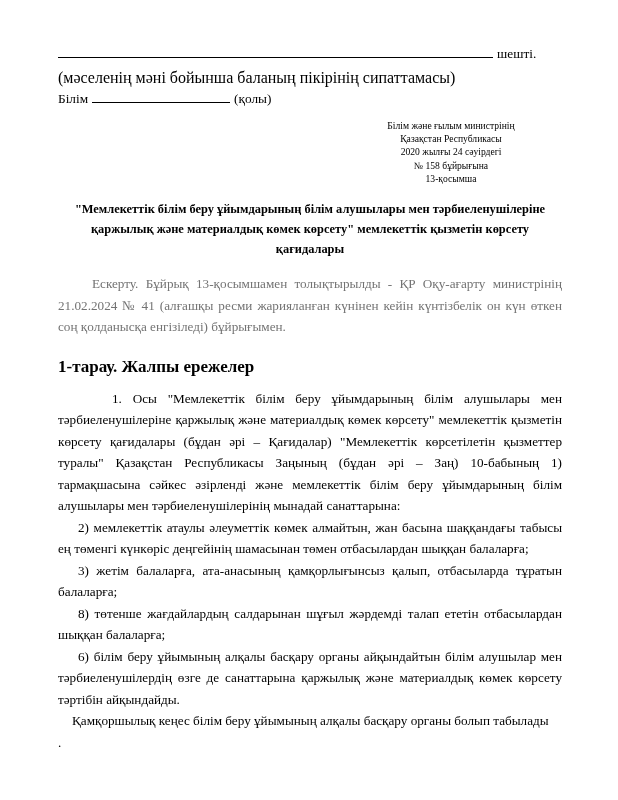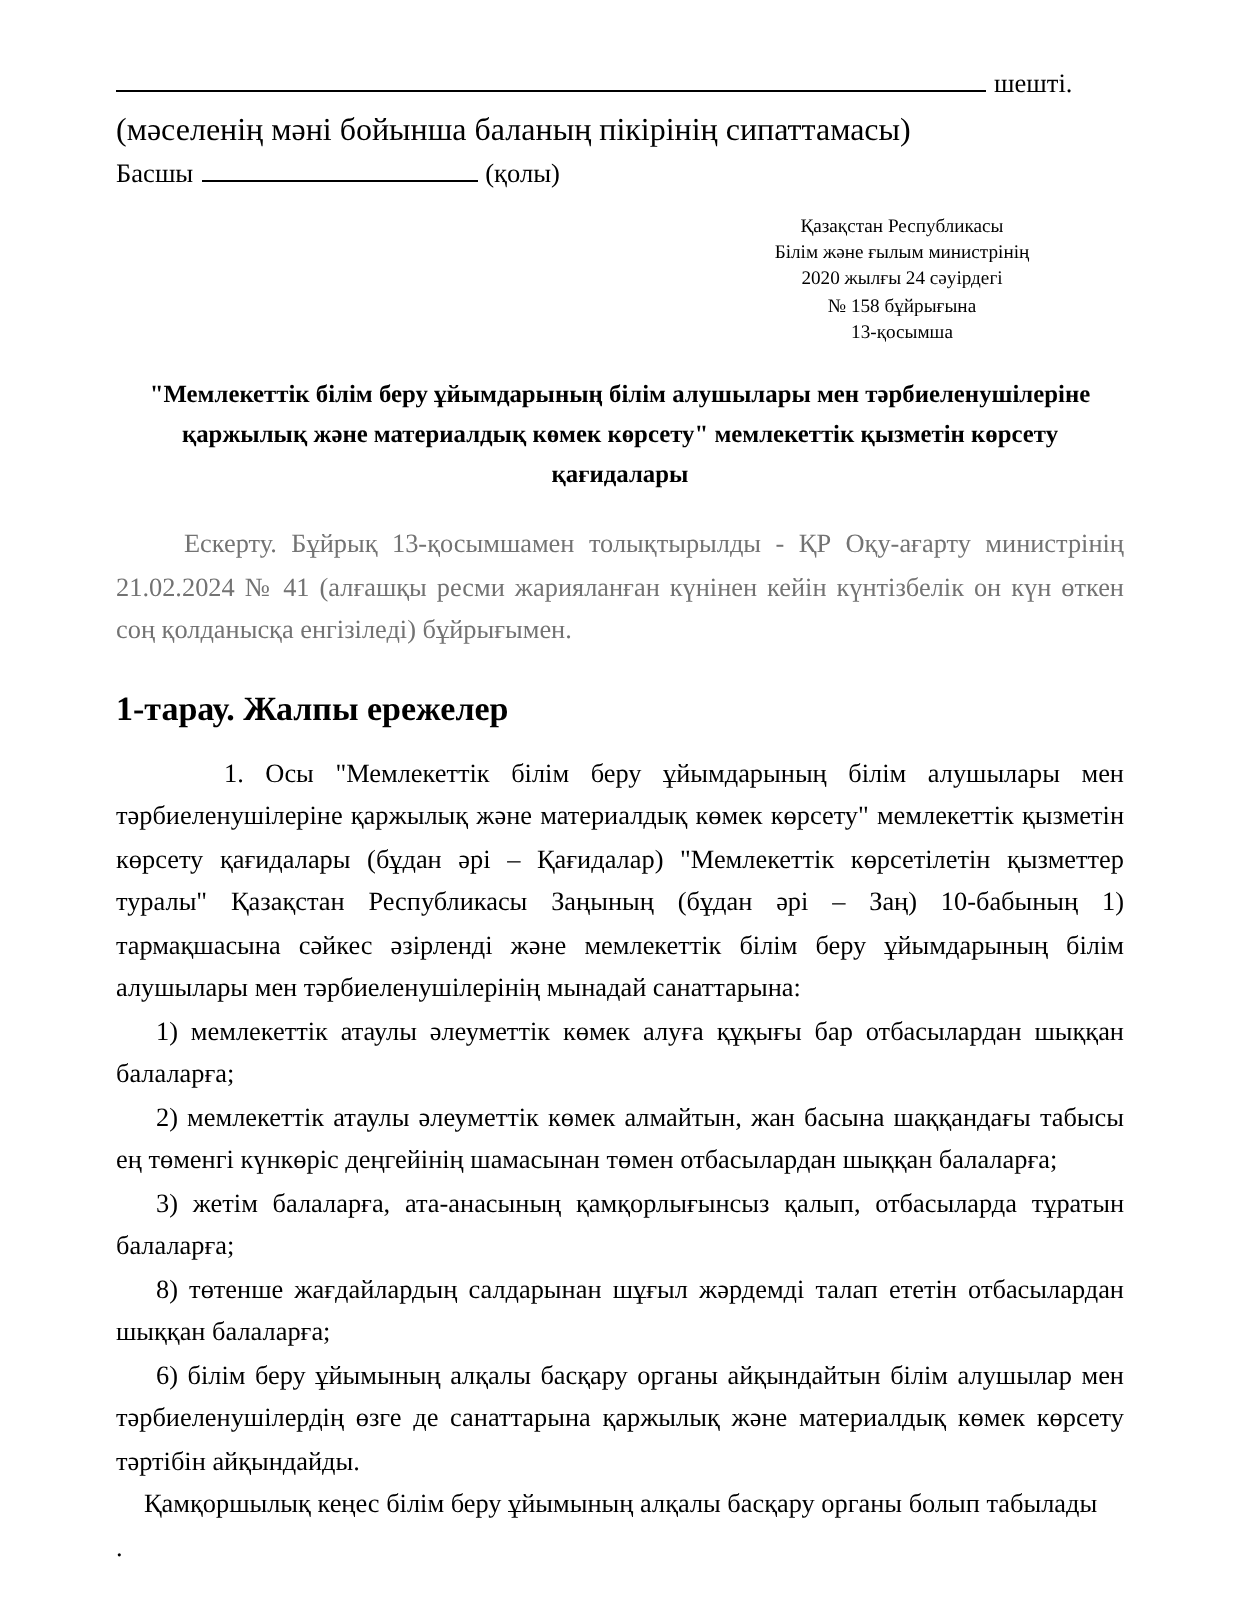--- a/index.html
+++ b/index.html
@@ -16,21 +16,21 @@
     width: 618px;
     height: 800px;
     background: #ffffff;
     overflow: hidden;
     box-sizing: border-box;
     padding: 0;
   }
   .content {
     position: absolute;
     left: 58px;
-    top: 4px;
+    top: 16px;
     width: 504px;
   }
 
   
   .sig-line-row {
     position: relative;
     height: 24px;
     margin-top: 28px;
     font-size: 13.3px;
   }
@@ -126,40 +126,39 @@
 <div class="page">
   <div class="content">
 
     <div class="sig-line-row">
       <span class="rule-long"></span><span class="sig-tail">шешті.</span>
     </div>
 
     <div class="caption-line">(мәселенің мәні бойынша баланың пікірінің сипаттамасы)</div>
 
     <div class="basshy-row">
-      <span>Басшы</span><span class="rule-short"></span><span>(қолы)</span>
+      <span>Білім</span><span class="rule-short"></span><span>(қолы)</span>
     </div>
 
     <div class="ministry-block">
+      <div>Білім және ғылым министрінің</div>
       <div>Қазақстан Республикасы</div>
-      <div>Білім және ғылым министрінің</div>
       <div>2020 жылғы 24 сәуірдегі</div>
       <div>№ 158 бұйрығына</div>
       <div>13-қосымша</div>
     </div>
 
     <div class="doc-title">"Мемлекеттік білім беру ұйымдарының білім алушылары мен тәрбиеленушілеріне қаржылық және материалдық көмек көрсету" мемлекеттік қызметін көрсету қағидалары</div>
 
     <div class="note-red">Ескерту. Бұйрық 13-қосымшамен толықтырылды - ҚР Оқу-ағарту министрінің 21.02.2024 № 41 (алғашқы ресми жарияланған күнінен кейін күнтізбелік он күн өткен соң қолданысқа енгізіледі) бұйрығымен.</div>
 
     <div class="chapter">1-тарау. Жалпы ережелер</div>
 
     <p class="para first">1. Осы "Мемлекеттік білім беру ұйымдарының білім алушылары мен тәрбиеленушілеріне қаржылық және материалдық көмек көрсету" мемлекеттік қызметін көрсету қағидалары (бұдан әрі – Қағидалар) "Мемлекеттік көрсетілетін қызметтер туралы" Қазақстан Республикасы Заңының (бұдан әрі – Заң) 10-бабының 1) тармақшасына сәйкес әзірленді және мемлекеттік білім беру ұйымдарының білім алушылары мен тәрбиеленушілерінің мынадай санаттарына:</p>
 
-    <p class="para item">1) мемлекеттік атаулы әлеуметтік көмек алуға құқығы бар отбасылардан шыққан балаларға;</p>
     <p class="para item">2) мемлекеттік атаулы әлеуметтік көмек алмайтын, жан басына шаққандағы табысы ең төменгі күнкөріс деңгейінің шамасынан төмен отбасылардан шыққан балаларға;</p>
     <p class="para item">3) жетім балаларға, ата-анасының қамқорлығынсыз қалып, отбасыларда тұратын балаларға;</p>
     <p class="para item">8) төтенше жағдайлардың салдарынан шұғыл жәрдемді талап ететін отбасылардан шыққан балаларға;</p>
     <p class="para item">6) білім беру ұйымының алқалы басқару органы айқындайтын білім алушылар мен тәрбиеленушілердің өзге де санаттарына қаржылық және материалдық көмек көрсету тәртібін айқындайды.</p>
 
     <p class="para tight">Қамқоршылық кеңес білім беру ұйымының алқалы басқару органы болып табылады</p>
     <p class="para lone-dot">.</p>
 
   </div>
 </div>

